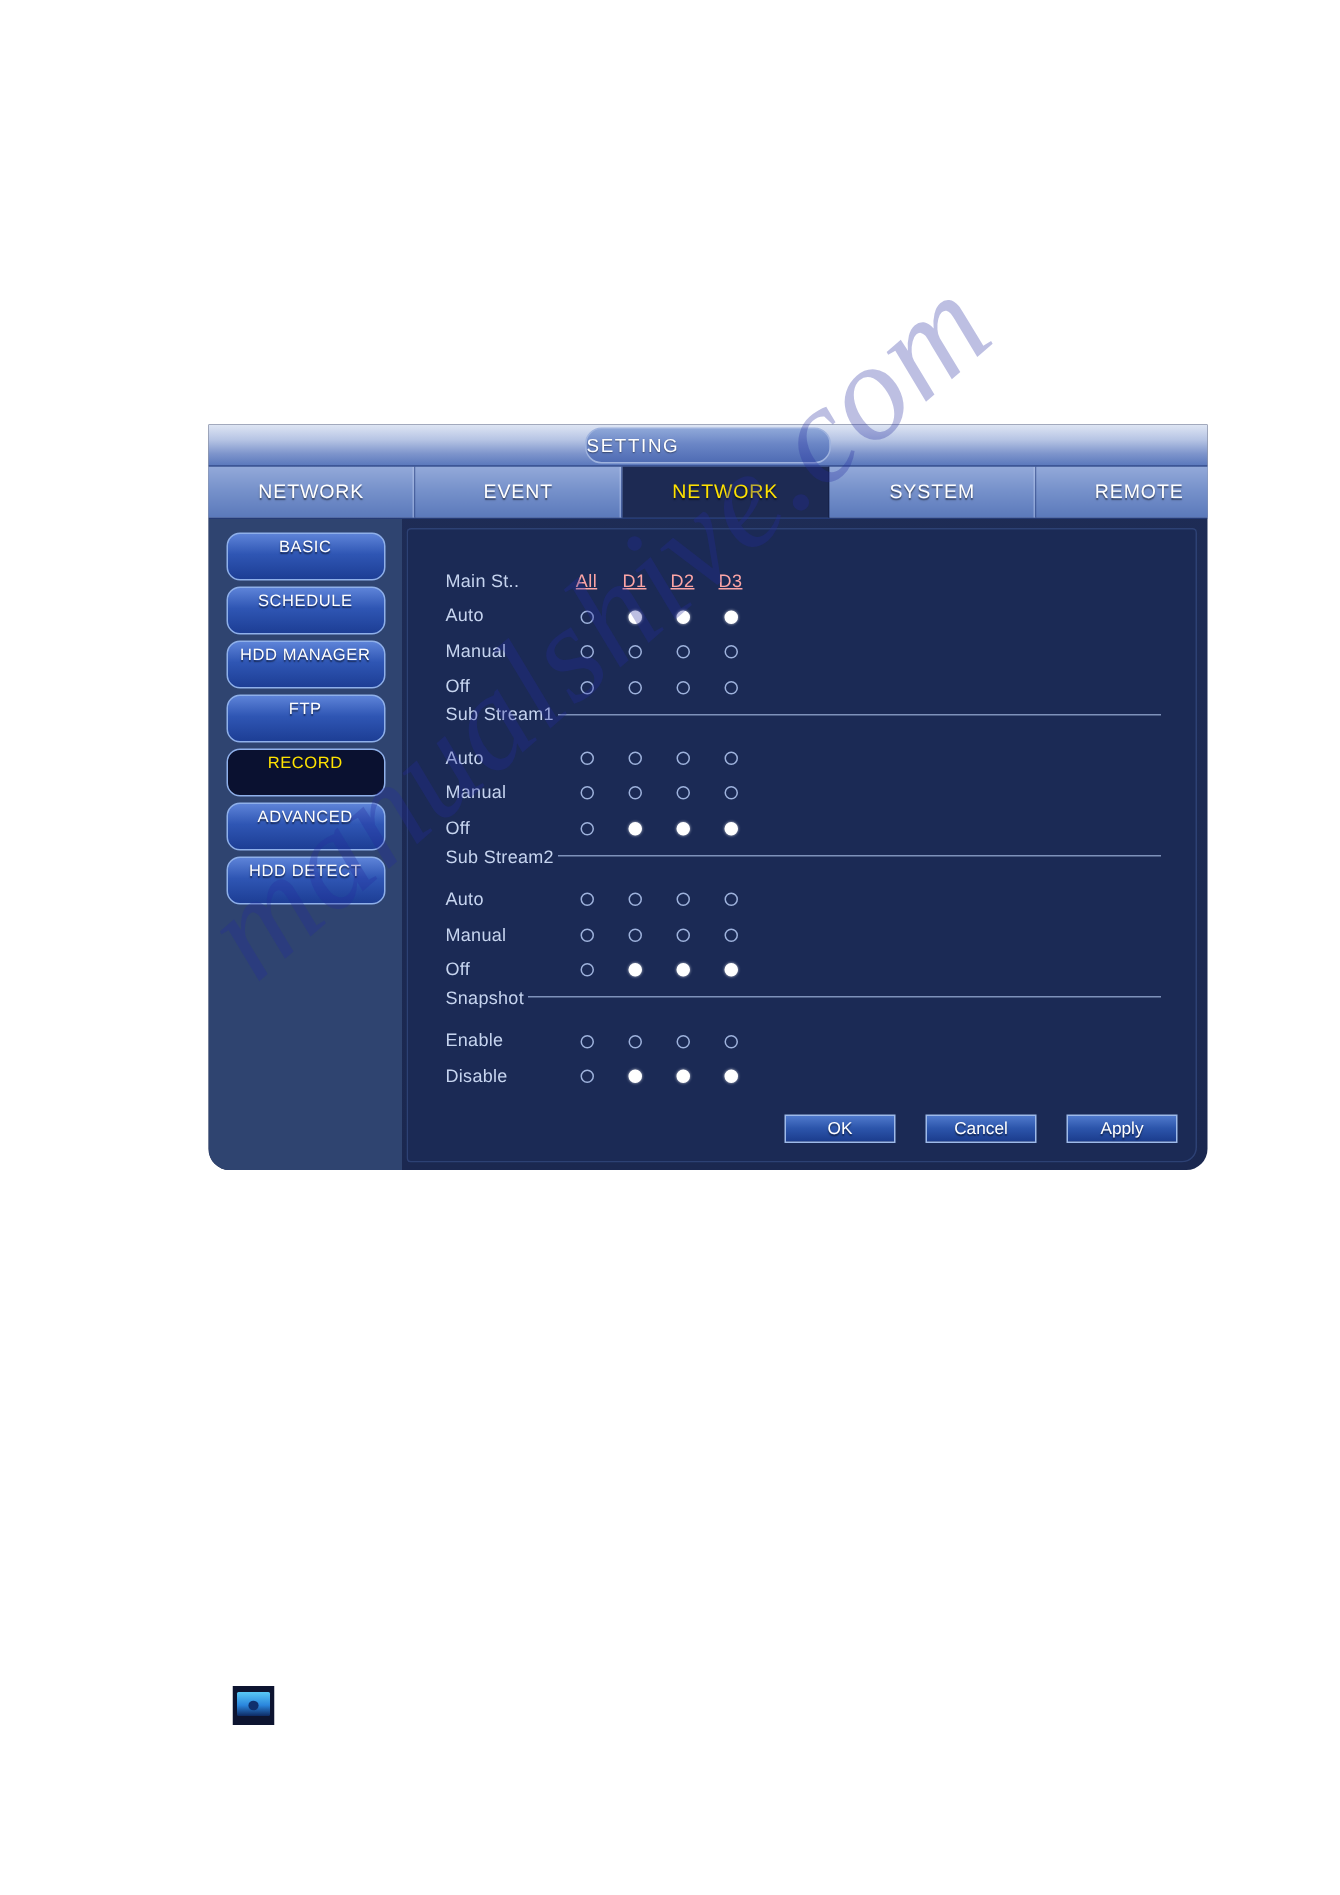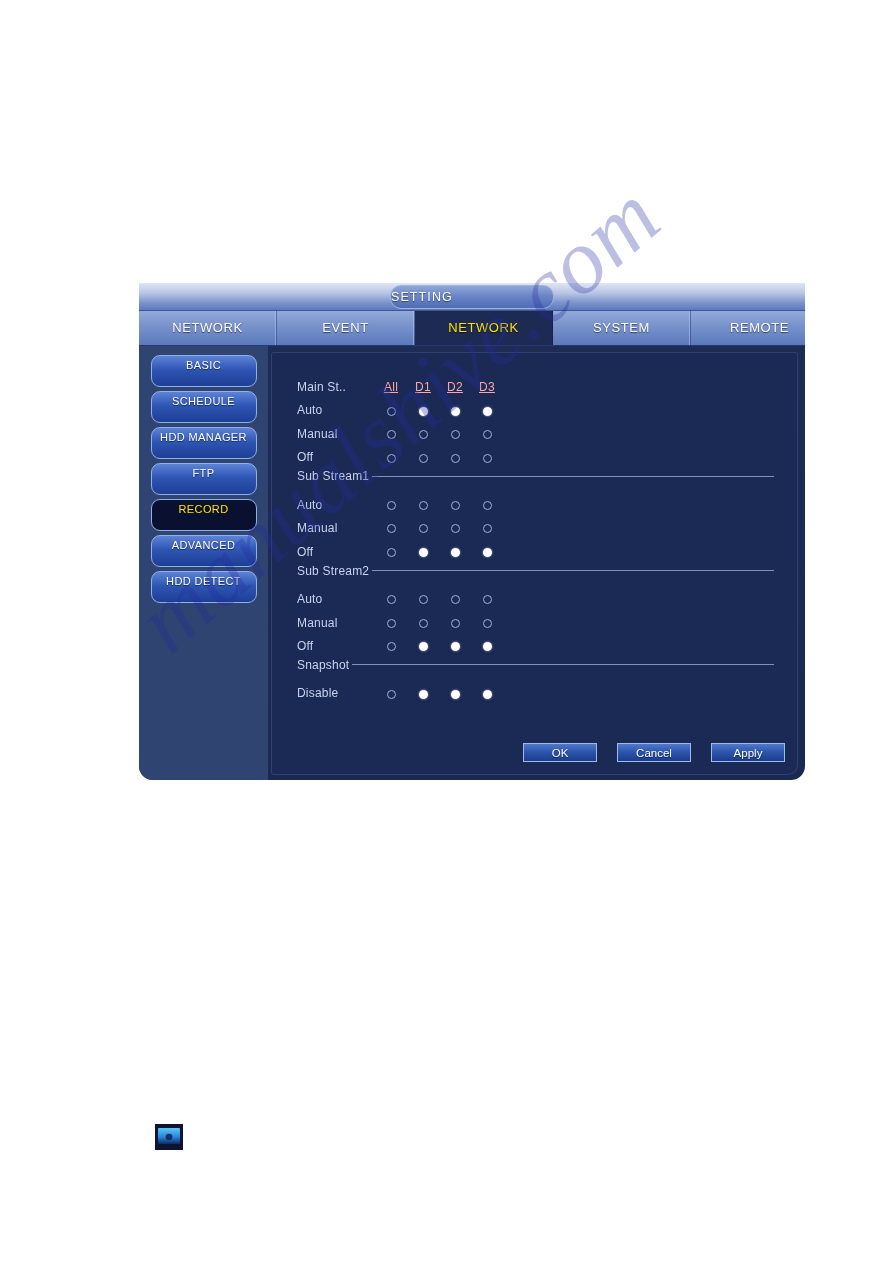--- a/index.html
+++ b/index.html
@@ -359,20 +359,27 @@
             <div class="cell"><span class="radio"></span></div>
             <div class="cell"><span class="radio on"></span></div>
             <div class="cell"><span class="radio on"></span></div>
             <div class="cell"><span class="radio on"></span></div>
           </div>
           <div class="section">
             <div class="sec-lbl">Snapshot</div>
             <div class="sec-rule"></div>
           </div>
           <div class="row">
+            <div class="lbl">Enable</div>
+            <div class="cell"><span class="radio"></span></div>
+            <div class="cell"><span class="radio"></span></div>
+            <div class="cell"><span class="radio"></span></div>
+            <div class="cell"><span class="radio"></span></div>
+          </div>
+          <div class="row">
             <div class="lbl">Disable</div>
             <div class="cell"><span class="radio"></span></div>
             <div class="cell"><span class="radio on"></span></div>
             <div class="cell"><span class="radio on"></span></div>
             <div class="cell"><span class="radio on"></span></div>
           </div>
         </div>
 
       <div class="btnbar">
           <div class="dlg-btn">OK</div>

